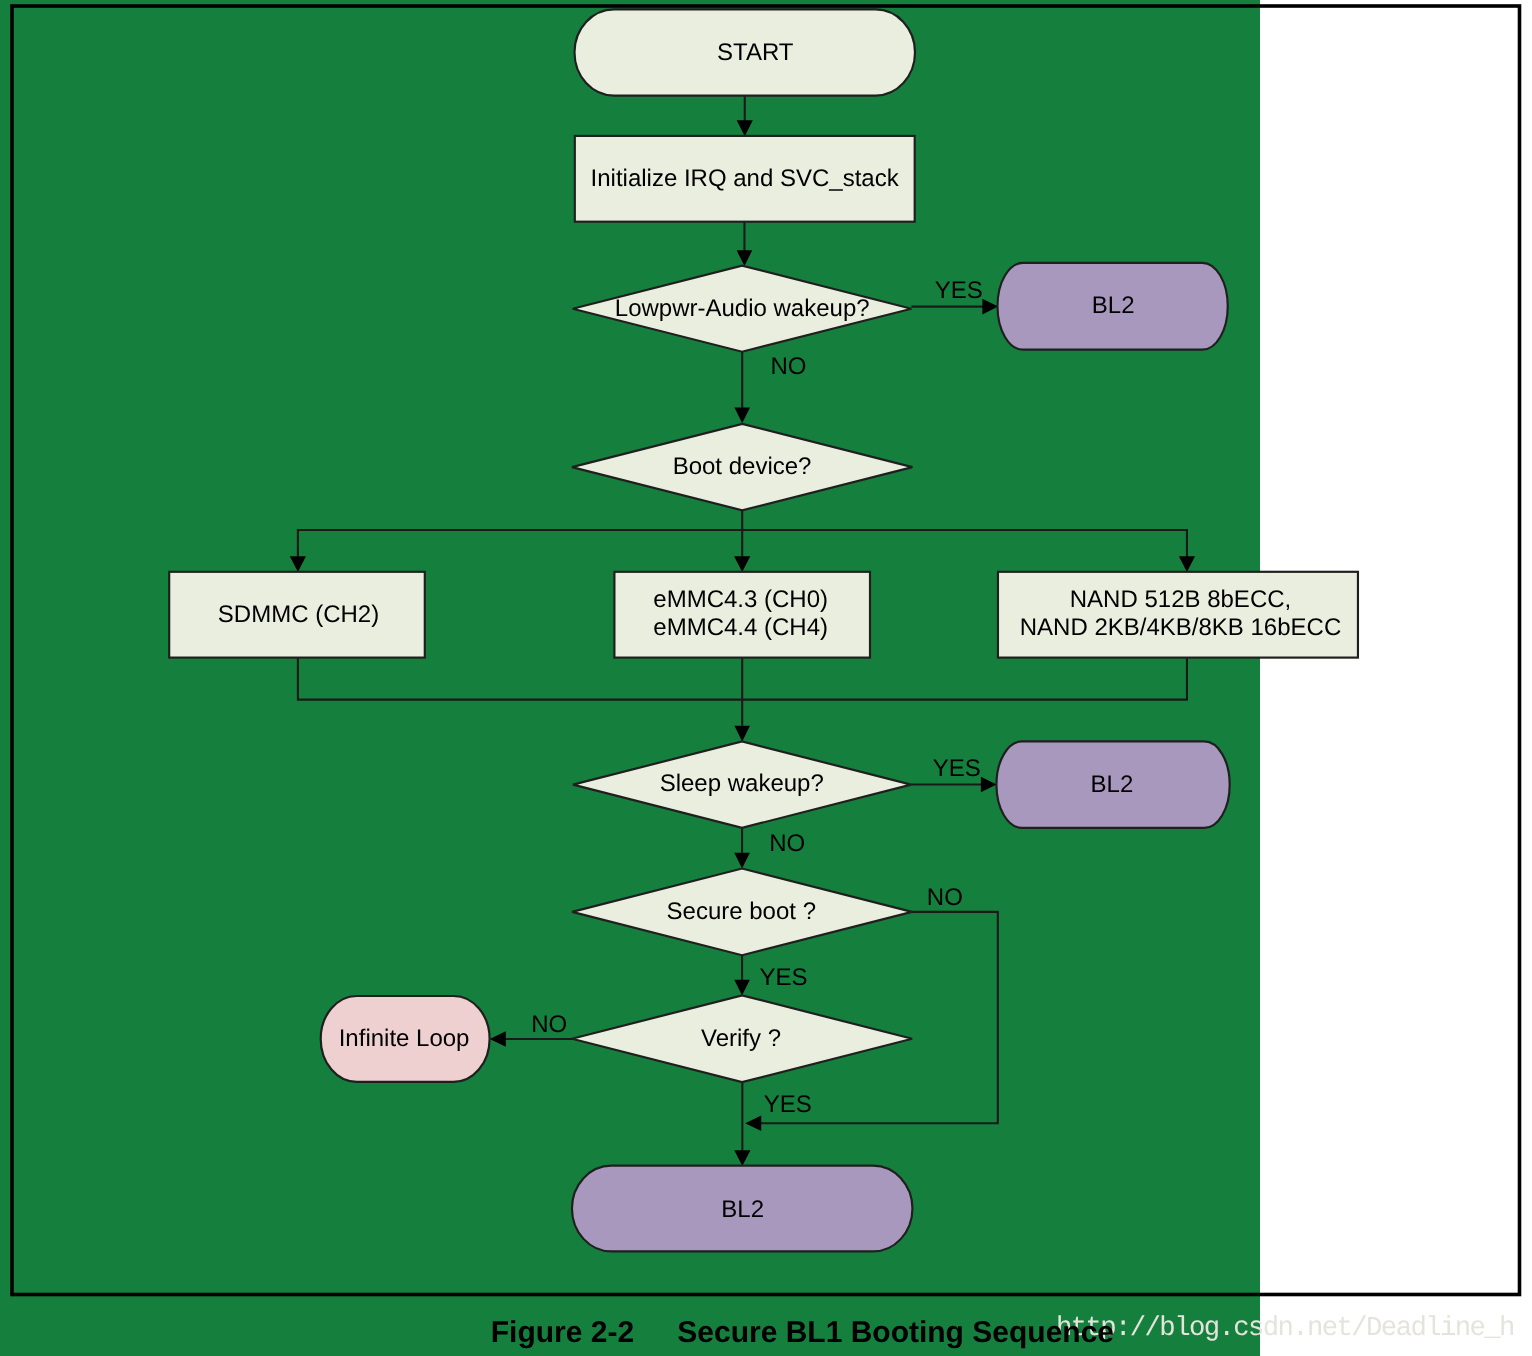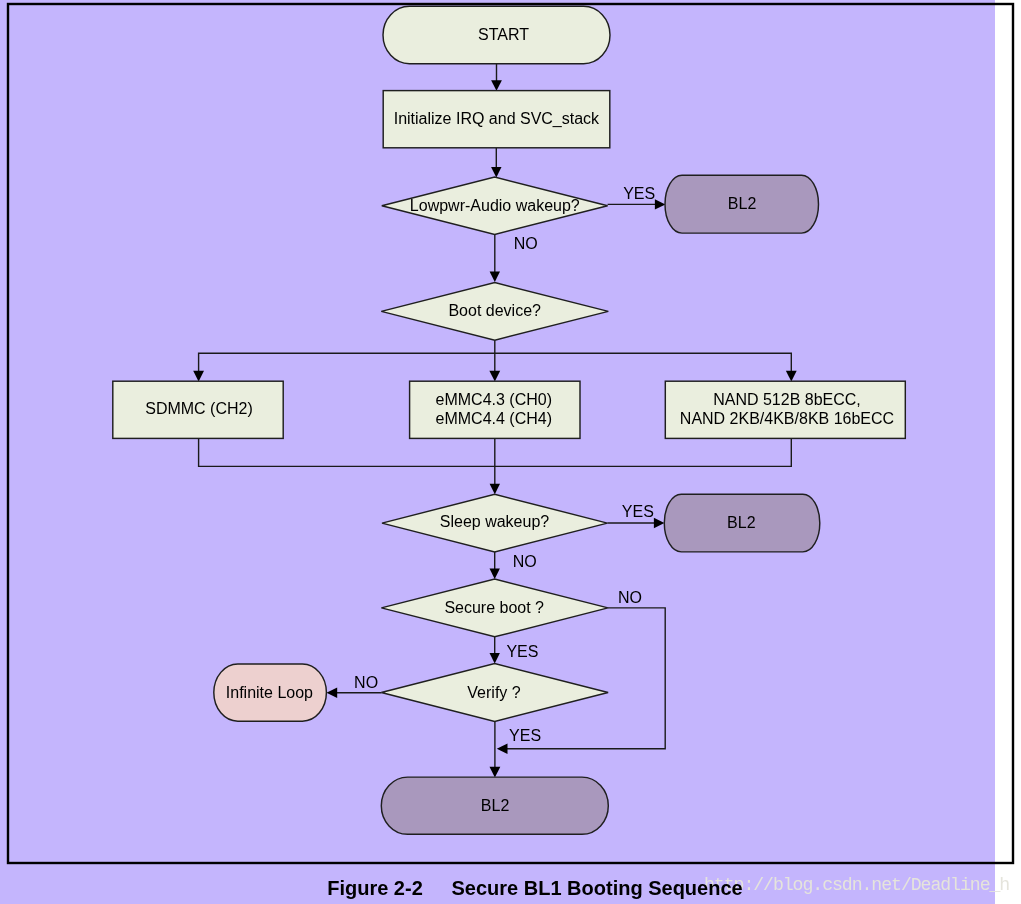--- a/index.html
+++ b/index.html
@@ -1,19 +1,19 @@
 <!DOCTYPE html>
 <html><head>
 <meta charset="utf-8">
 <title>Secure BL1 Booting Sequence</title>
 <style>
   html,body{margin:0;padding:0;background:#ffffff;}
   body{width:1021px;height:904px;overflow:hidden;
        font-family:"Liberation Sans",sans-serif;}
-  #root{position:relative;width:995px;height:904px;background:#c4b5fd;}
+  #root{position:relative;width:840px;height:904px;background:#15803d;}
   svg#chart{display:block;position:absolute;left:0;top:0;}
   text{ -webkit-font-smoothing:antialiased; }
   .nodeText{font-family:"Liberation Sans",sans-serif;font-size:16px;fill:#000000;}
   .edgeText{font-family:"Liberation Sans",sans-serif;font-size:16px;fill:#000000;}
   .cap{font-family:"Liberation Sans",sans-serif;font-size:20px;font-weight:bold;fill:#000000;}
   .wm{font-family:"Liberation Mono","Liberation Serif",monospace;font-size:18.2px;fill:#e5e4dc;letter-spacing:-1.07px;}
 </style>
 </head>
 <body>
 

